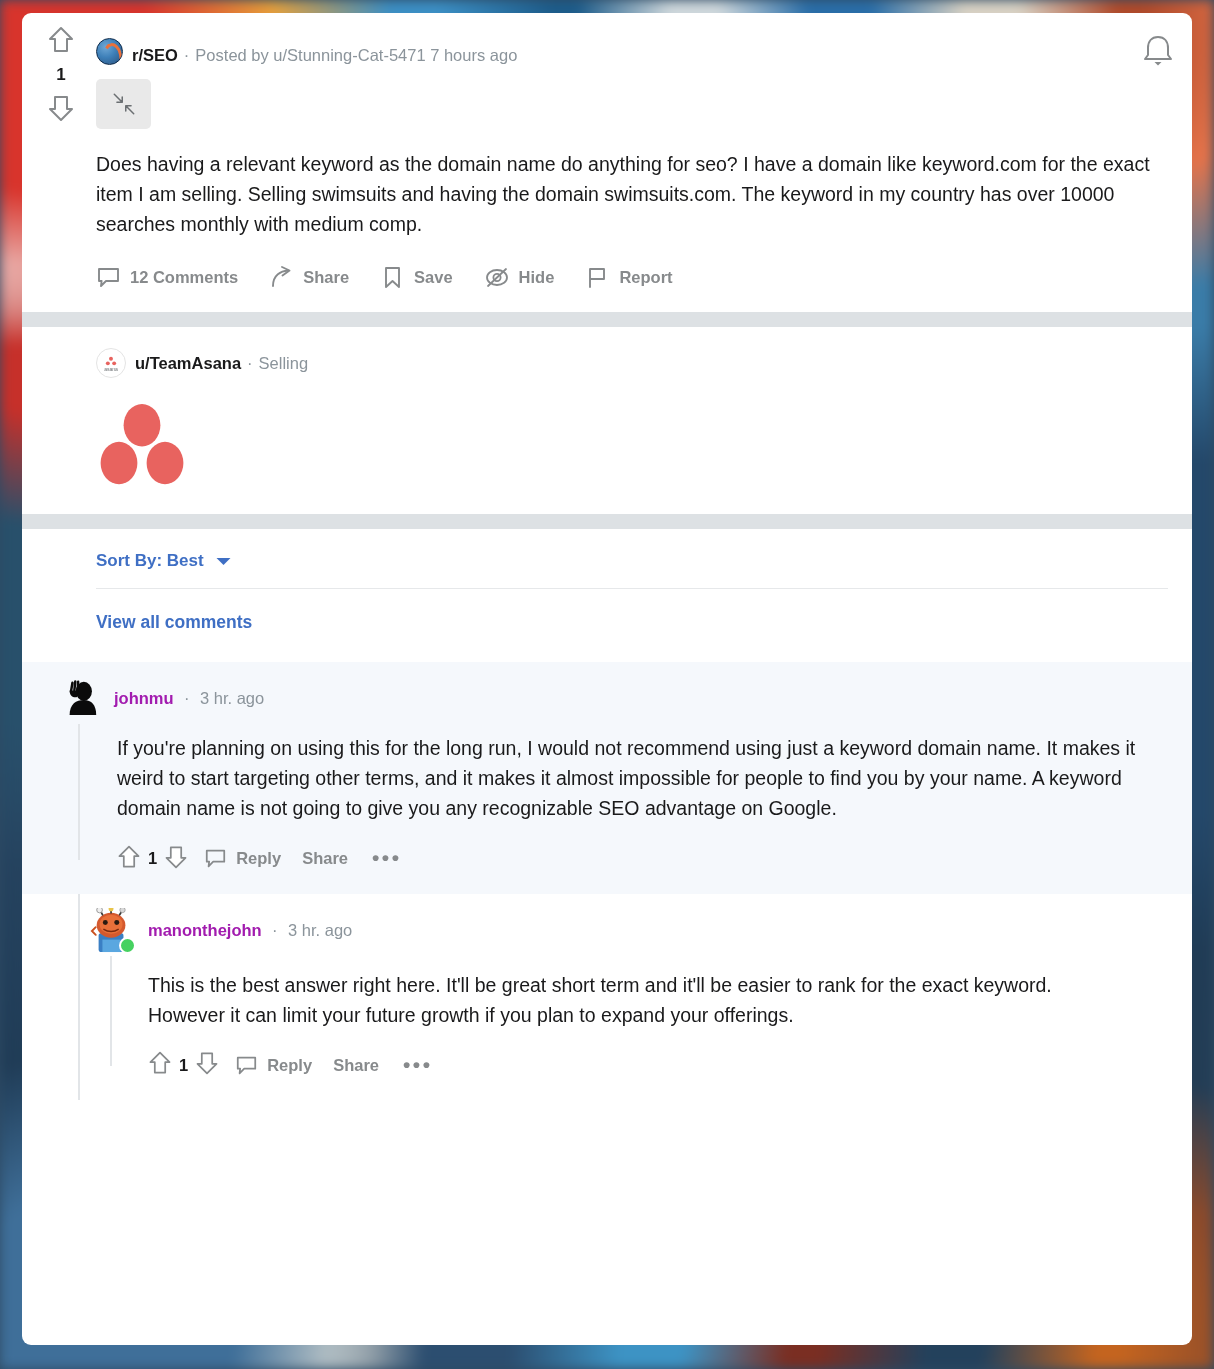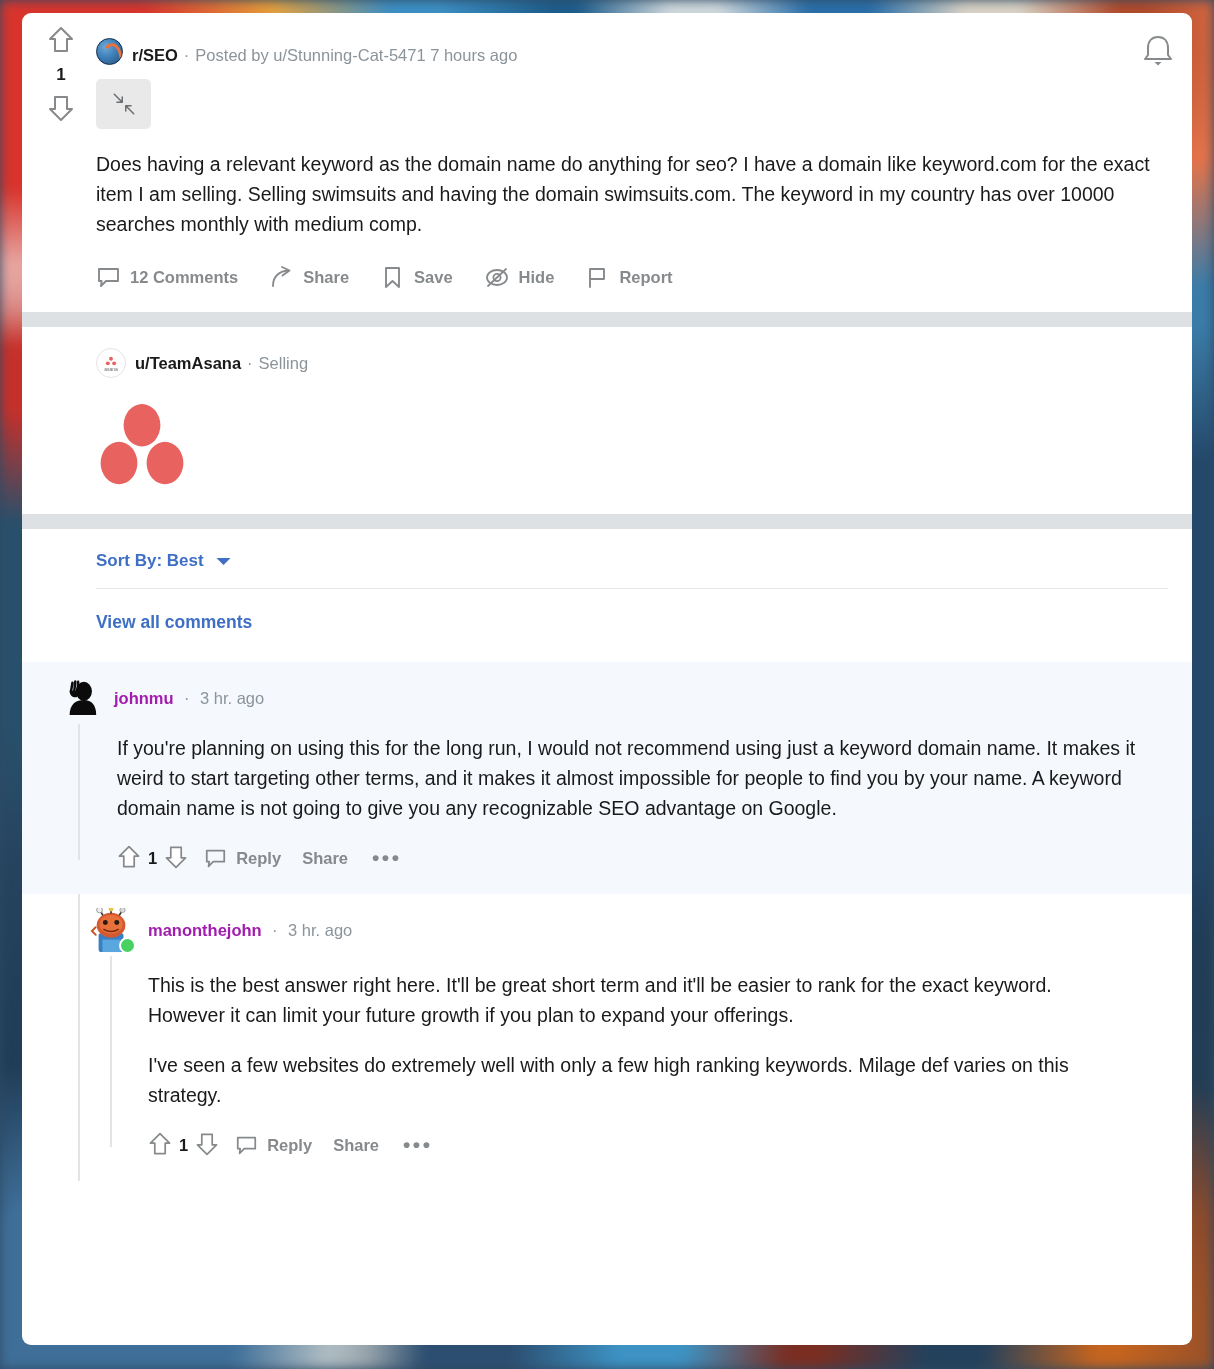--- a/index.html
+++ b/index.html
@@ -371,21 +371,20 @@
           <div class="online-dot"></div>
         </div>
         <div style="margin-left:14px;">
           <span class="c-user">manonthejohn</span>
           <span class="c-time">·</span>
           <span class="c-time">3 hr. ago</span>
         </div>
       </div>
       <div class="c-body" style="margin:16px 0 0 58px; max-width:980px;">
         <p>This is the best answer right here. It'll be great short term and it'll be easier to rank for the exact keyword. However it can limit your future growth if you plan to expand your offerings.</p>
-        <p>I've seen a few websites do extremely well with only a few high ranking keywords. Milage def varies on this strategy.</p>
       </div>
       <div class="c-actions" style="margin:20px 0 0 58px;">
         <div>
           <svg width="24" height="26" viewBox="0 0 26 30">
               <path d="M13 3 L24 14 L19 14 L19 26 L7 26 L7 14 L2 14 Z" fill="#fff" stroke="#878a8c" stroke-width="2" stroke-linejoin="round"></path>
             </svg>
         </div>
         <span class="vcount">1</span>
         <div>
           <svg width="24" height="26" viewBox="0 0 26 30">

